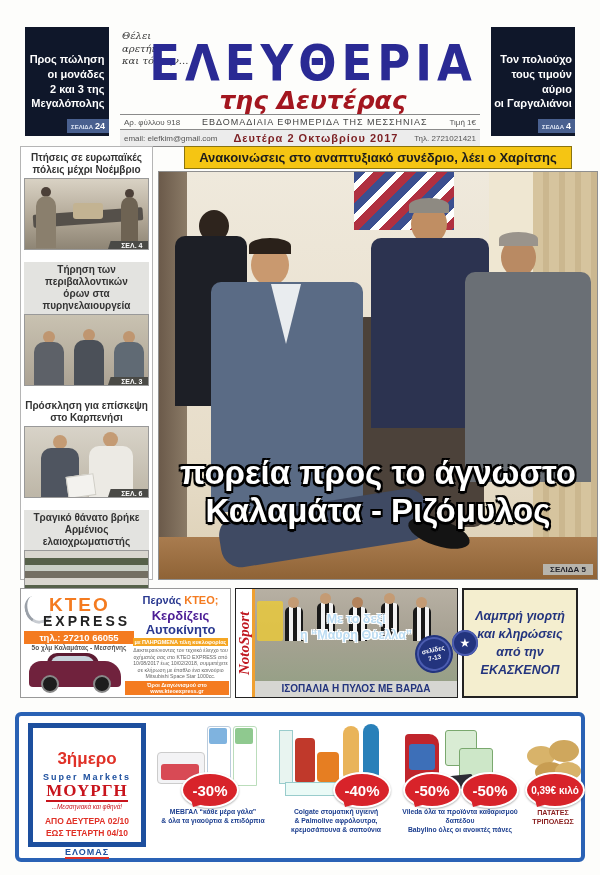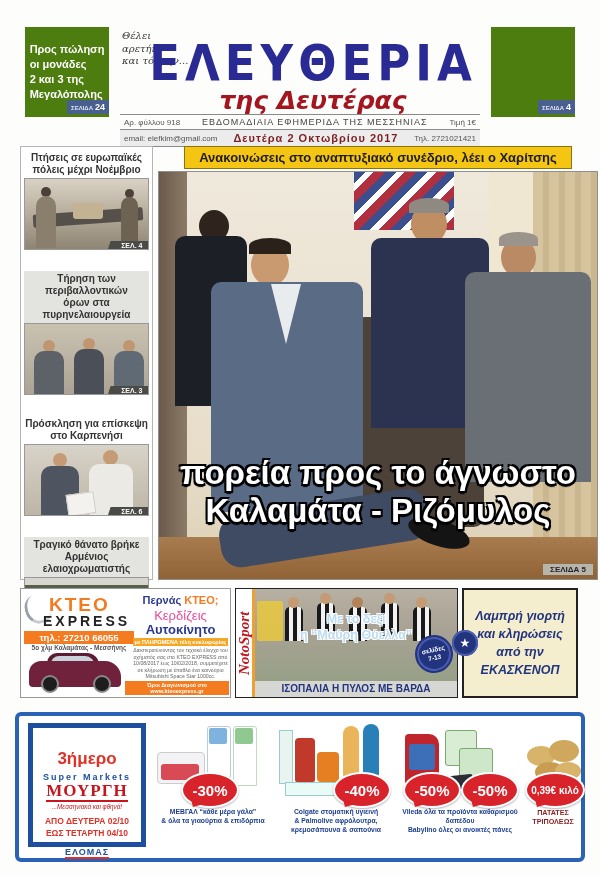--- a/index.html
+++ b/index.html
@@ -1,35 +1,35 @@
 <!DOCTYPE html>
 <html><head>
 <meta charset="utf-8">
 <style>
   html,body{margin:0;padding:0;}
   body{width:600px;height:875px;position:relative;background:#fdfdfb;font-family:"Liberation Sans",sans-serif;overflow:hidden;}
   .abs{position:absolute;}
   .pre{white-space:pre-line;}
 
   
-  .mast-box{position:absolute;top:27px;width:84px;height:90px;background:#4d7c0f;color:#fff;font-weight:bold;font-size:11px;line-height:1.35;text-align:left;display:flex;align-items:center;justify-content:center;}
+  .mast-box{position:absolute;top:27px;width:84px;height:109px;background:#0f172a;color:#fff;font-weight:bold;font-size:11px;line-height:1.35;text-align:right;display:flex;align-items:center;justify-content:center;}
   .mast-box .pg{position:absolute;right:0;bottom:3px;background:#49608f;color:#dfe6f5;font-size:6px;padding:1px 4px;}
   .mast-box .pg b{color:#fff;font-size:9px;margin-left:2px;}
   .motto{left:122px;top:30px;font-family:"DejaVu Serif",serif;font-style:italic;font-size:10px;color:#3a3a3a;line-height:1.25;}
   .logo-title{left:148px;top:36px;width:330px;text-align:center;font-size:45px;font-weight:bold;color:#2a2a94;letter-spacing:5px;transform:scaleY(1.12);font-family:"DejaVu Sans",sans-serif;}
   .logo-sub{left:148px;top:86px;width:330px;text-align:center;font-size:25px;font-weight:bold;font-style:italic;color:#a3161f;font-family:"DejaVu Sans",sans-serif;}
   .info{left:120px;top:114px;width:360px;font-size:8px;color:#555;}
   .info-row1{display:flex;justify-content:space-between;align-items:center;border-top:1px solid #8a8a8a;border-bottom:1px solid #8a8a8a;padding:2px 4px;}
   .info-row1 .tag{font-size:9px;letter-spacing:1px;color:#444;}
   .info-row2{display:flex;justify-content:space-between;align-items:center;border-bottom:1px solid #8a8a8a;padding:2px 4px;background:#ececec;}
   .info-row2 .date{font-size:11px;font-weight:bold;color:#7c1f23;letter-spacing:1px;}
 
   
   .sidebar{left:20px;top:146px;width:133px;height:434px;border:1px solid #b5b5b5;background:#fff;padding:3px;box-sizing:border-box;}
-  .sb-item{position:relative;margin-bottom:21px;}
+  .sb-item{position:relative;margin-bottom:12px;}
   .sb-title{font-size:10px;font-weight:bold;color:#333;text-align:center;line-height:1.2;padding:2px 0;}
   .sb-item:nth-child(2) .sb-title,.sb-item:nth-child(4) .sb-title{background:#e3e3e0;}
   .sb-photo{position:relative;height:70px;border:1px solid #999;overflow:hidden;}
   .pbadge{position:absolute;right:-3px;bottom:-2px;background:#4a4a46;color:#fff;font-size:7px;font-weight:bold;padding:1px 9px 2px 12px;transform:skewX(-18deg);}
   .pbadge span{display:inline-block;transform:skewX(18deg);}
   .hd{position:absolute;border-radius:50%;}
   .bd{position:absolute;border-radius:10px 10px 0 0;}
 
   .ph-airport{background:linear-gradient(180deg,#d9d2c4 0%,#b2a897 55%,#8e8575 100%);}
   .ph-crowd{background:linear-gradient(180deg,#c9c2b1 0%,#aca394 100%);}
@@ -50,21 +50,21 @@
   .kteo-brand2{position:absolute;left:22px;top:24px;font-size:14px;font-weight:bold;color:#222;letter-spacing:3px;}
   .kteo-swoosh{position:absolute;left:4px;top:6px;width:22px;height:26px;border-left:3px solid #9aa0a8;border-bottom:3px solid #c8ccd2;border-radius:50% 10% 40% 60%;transform:rotate(-15deg);}
   .kteo-phone{position:absolute;left:3px;top:42px;width:110px;background:#f47b20;color:#fff;font-weight:bold;font-size:9.5px;text-align:center;padding:1px 0;}
   .kteo-addr{position:absolute;left:3px;top:55px;width:110px;font-size:6.5px;font-weight:bold;color:#555;text-align:center;}
   .car-body{position:absolute;left:8px;bottom:10px;width:92px;height:26px;background:#70223d;border-radius:12px 16px 4px 4px;}
   .car-roof{position:absolute;left:26px;bottom:30px;width:52px;height:14px;background:#5d1c33;border-radius:10px 12px 0 0;}
   .car-glass{position:absolute;left:30px;bottom:31px;width:44px;height:10px;background:#c7d2da;border-radius:8px 10px 0 0;}
   .wheel{position:absolute;bottom:4px;width:14px;height:14px;background:#1d1d1d;border-radius:50%;border:2px solid #888;}
   .kteo-o1{position:absolute;left:112px;top:5px;width:95px;text-align:center;font-size:11px;font-weight:bold;}
   .kteo-o1 .b{color:#2a3990;} .kteo-o1 .o{color:#f47b20;}
-  .kteo-o2{position:absolute;left:112px;top:19px;width:95px;text-align:center;font-size:13px;font-weight:normal;color:#ec4899;}
+  .kteo-o2{position:absolute;left:112px;top:19px;width:95px;text-align:center;font-size:13px;font-weight:bold;color:#4c1d95;}
   .kteo-o3{position:absolute;left:112px;top:33px;width:95px;text-align:center;font-size:13px;font-weight:bold;color:#2a3990;}
   .kteo-strip{position:absolute;left:112px;top:49px;width:95px;background:#f5a623;color:#fff;font-size:5.5px;font-weight:bold;text-align:center;padding:1px 0;}
   .kteo-fine{position:absolute;left:112px;top:58px;width:95px;font-size:5.2px;color:#666;line-height:1.25;text-align:center;}
   .kteo-terms{position:absolute;left:104px;bottom:2px;width:104px;background:#f47b20;color:#fff;font-size:5.5px;font-weight:bold;text-align:center;padding:1px 0;}
 
   .sport{left:235px;top:588px;width:223px;height:110px;border:1px solid #222;background:#fff;box-sizing:border-box;}
   .sport-brand{position:absolute;left:0;top:0;bottom:0;width:16px;writing-mode:vertical-rl;transform:rotate(180deg);text-align:center;font-family:"Liberation Serif",serif;font-style:italic;font-weight:bold;font-size:15px;color:#c01820;}
   .sport-stripe{position:absolute;left:16px;top:0;bottom:0;width:3px;background:#f0a030;}
   .sport-photo{position:absolute;left:19px;right:0;top:0;bottom:16px;background:linear-gradient(180deg,#b7b0a3 0%,#a8a294 45%,#97a087 100%);overflow:hidden;}
   .jersey{position:absolute;width:18px;height:34px;background:repeating-linear-gradient(90deg,#191919 0 4px,#f2f2f2 4px 8px);border-radius:5px 5px 0 0;}
@@ -99,20 +99,24 @@
 <body>
 
 <div class="mast-box" style="left:25px;">
   <div class="pre">Προς πώληση
 οι μονάδες
 2 και 3 της
 Μεγαλόπολης</div>
   <div class="pg"><span>ΣΕΛΙΔΑ</span><b>24</b></div>
 </div>
 <div class="mast-box" style="left:491px;">
+  <div class="pre">Τον πολιούχο
+τους τιμούν
+αύριο
+οι Γαργαλιάνοι</div>
   <div class="pg"><span>ΣΕΛΙΔΑ</span><b>4</b></div>
 </div>
 <div class="abs motto pre">Θέλει
 αρετήν
 και τόλμην...</div>
 <div class="abs logo-title">ΕΛΕΥΘΕΡΙΑ</div>
 <div class="abs logo-sub">της Δευτέρας</div>
 <div class="abs info">
   <div class="info-row1">
     <span>Αρ. φύλλου 918</span>

